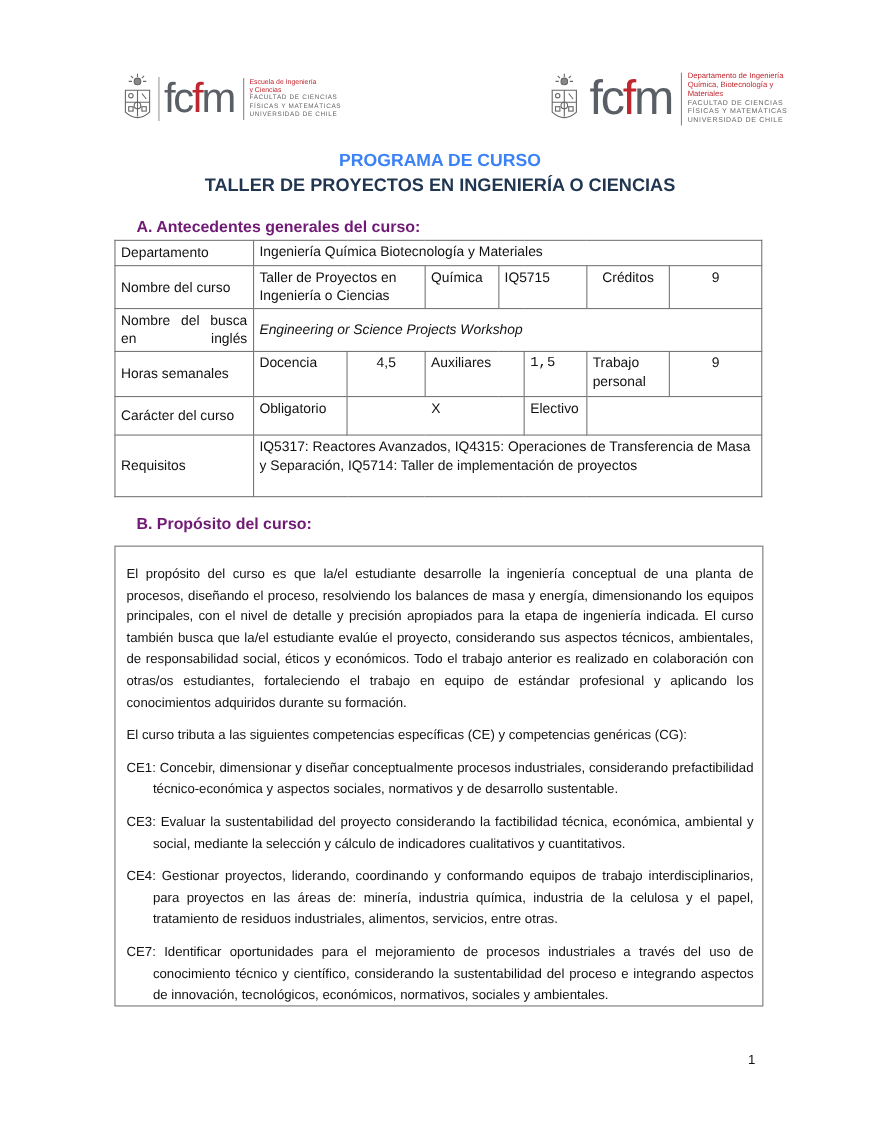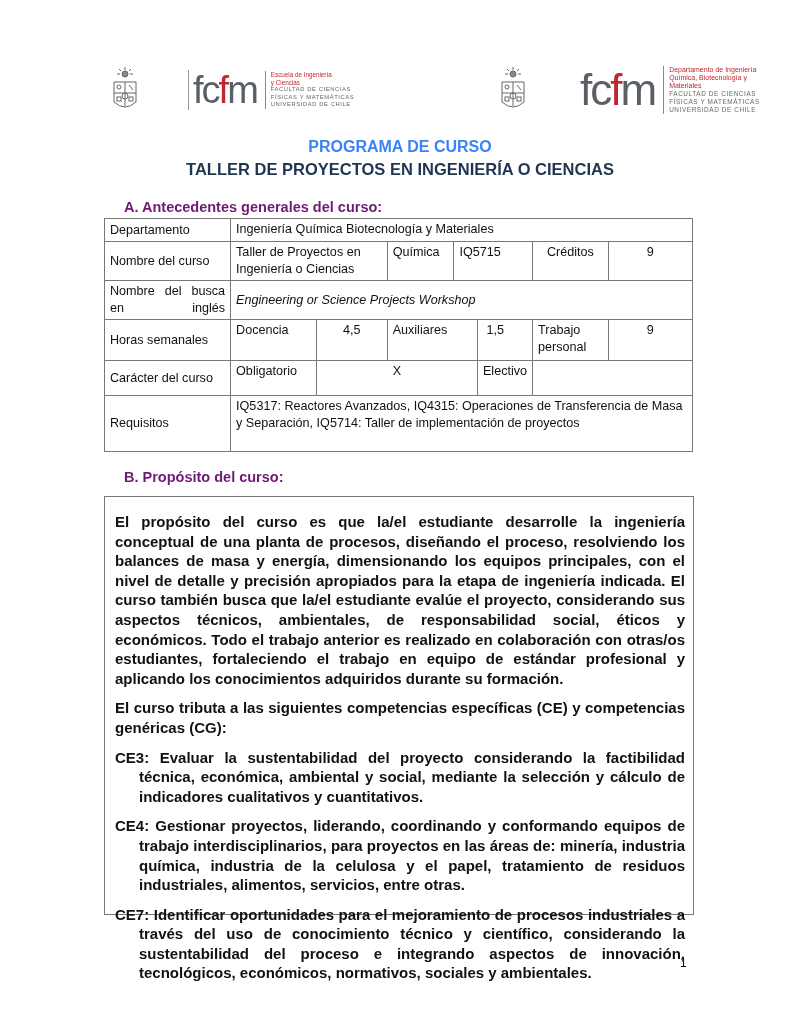--- a/index.html
+++ b/index.html
@@ -8,21 +8,21 @@
   .page { position: absolute; left: 0; top: 0; width: 800px; height: 1035px; }
 
   
   .logo { position: absolute; display: flex; align-items: center; }
   .logo-left { left: 110px; top: 66px; }
   .logo-right { left: 498px; top: 66px; }
   .crest { width: 30px; height: 48px; position: relative; margin-right: 4px; }
   .crest svg { width: 30px; height: 48px; }
   .fcfm { font-family: "Liberation Sans", sans-serif; font-size: 38px; letter-spacing: -2px;
           color: #5a5f66; font-weight: normal; line-height: 1; padding-right: 6px;
-          border-left: 1px solid #999; padding-left: 4px; height: 40px; display: flex; align-items: center; margin-left: 44px; }
+          border-left: 1px solid #999; padding-left: 4px; height: 40px; display: flex; align-items: center; }
   .fcfm .f2 { color: #c0262d; }
   .logo-text { border-left: 1px solid #888; padding-left: 5px; margin-left: 2px; font-size: 6.3px; line-height: 7.4px; }
   .logo-text .red { color: #c0262d; }
   .logo-text .grey { color: #666; text-transform: uppercase; letter-spacing: 0.6px; font-size: 5.8px; }
   .logo-right .fcfm { font-size: 44px; }
   .logo-right .logo-text { font-size: 7px; line-height: 8px; }
   .logo-right .logo-text .grey { font-size: 6.4px; }
 
   
   .title { position: absolute; left: 0; width: 800px; text-align: center; font-weight: bold; }
@@ -45,21 +45,21 @@
   .row-hor td { height: 36px; }
   .row-car td { height: 30px; vertical-align: middle; margin-top: 28px; }
   .row-req td { height: 51px; }
   .row-req td.lbl { vertical-align: middle; }
   .italic { font-style: italic; }
   .justify-lbl { text-align: justify; text-align-last: justify; }
 
   
   .purpose { position: absolute; left: 104px; top: 496px; width: 590px; height: 419px;
              border: 1px solid #777; box-sizing: border-box; padding: 15px 8px 0 10px;
-             font-size: 15px; line-height: 19.6px; color: #111; font-weight: bold; }
+             font-size: 12px; line-height: 19.6px; color: #111; }
   .purpose p { margin: 0; text-align: justify; }
   .purpose p.gap { margin-top: 10px; }
   .ce { margin-top: 10px; text-align: justify; padding-left: 24px; text-indent: -24px; }
 
   .page-num { position: absolute; left: 680px; top: 956px; font-size: 12px; }
 </style>
 </head>
 <body>
 
 <div class="page">
@@ -166,21 +166,21 @@
     </tr>
     <tr class="row-eng">
       <td class="lbl justify-lbl">Nombre del busca en inglés</td>
       <td colspan="7" class="italic" style="vertical-align:middle;">Engineering or Science Projects Workshop</td>
     </tr>
     <tr class="row-hor">
       <td class="lbl">Horas semanales</td>
       <td>Docencia</td>
       <td class="center">4,5</td>
       <td colspan="2">Auxiliares</td>
-      <td class="center" style="text-align:right;padding-right:28px;">1,5</td>
+      <td class="center" style="text-align:right;padding-right:28px;font-family:Liberation Mono, monospace;">1,5</td>
       <td>Trabajo personal</td>
       <td class="center">9</td>
     </tr>
     <tr class="row-car">
       <td class="lbl">Carácter del curso</td>
       <td>Obligatorio</td>
       <td colspan="3" class="center">X</td>
       <td>Electivo</td>
       <td colspan="2"></td>
     </tr>
@@ -190,20 +190,24 @@
     </tr>
   </tbody>
     </table>
 
   <div class="section-h sec-b">B. Propósito del curso:</div>
 
   <div class="purpose">
     <p>El propósito del curso es que la/el estudiante desarrolle la ingeniería conceptual de una planta de procesos, diseñando el proceso, resolviendo los balances de masa y energía, dimensionando los equipos principales, con el nivel de detalle y precisión apropiados para la etapa de ingeniería indicada. El curso también busca que la/el estudiante evalúe el proyecto, considerando sus aspectos técnicos, ambientales, de responsabilidad social, éticos y económicos. Todo el trabajo anterior es realizado en colaboración con otras/os estudiantes, fortaleciendo el trabajo en equipo de estándar profesional y aplicando los conocimientos adquiridos durante su formación.</p>
     <p class="gap">El curso tributa a las siguientes competencias específicas (CE) y competencias genéricas (CG):</p>
     <div class="ce">
+      <span>CE1:</span>
+      <span>Concebir, dimensionar y diseñar conceptualmente procesos industriales, considerando prefactibilidad técnico-económica y aspectos sociales, normativos y de desarrollo sustentable.</span>
+    </div>
+    <div class="ce">
       <span>CE3:</span>
       <span>Evaluar la sustentabilidad del proyecto considerando la factibilidad técnica, económica, ambiental y social, mediante la selección y cálculo de indicadores cualitativos y cuantitativos.</span>
     </div>
     <div class="ce">
       <span>CE4:</span>
       <span>Gestionar proyectos, liderando, coordinando y conformando equipos de trabajo interdisciplinarios, para proyectos en las áreas de: minería, industria química, industria de la celulosa y el papel, tratamiento de residuos industriales, alimentos, servicios, entre otras.</span>
     </div>
     <div class="ce">
       <span>CE7:</span>
       <span>Identificar oportunidades para el mejoramiento de procesos industriales a través del uso de conocimiento técnico y científico, considerando la sustentabilidad del proceso e integrando aspectos de innovación, tecnológicos, económicos, normativos, sociales y ambientales.</span>

